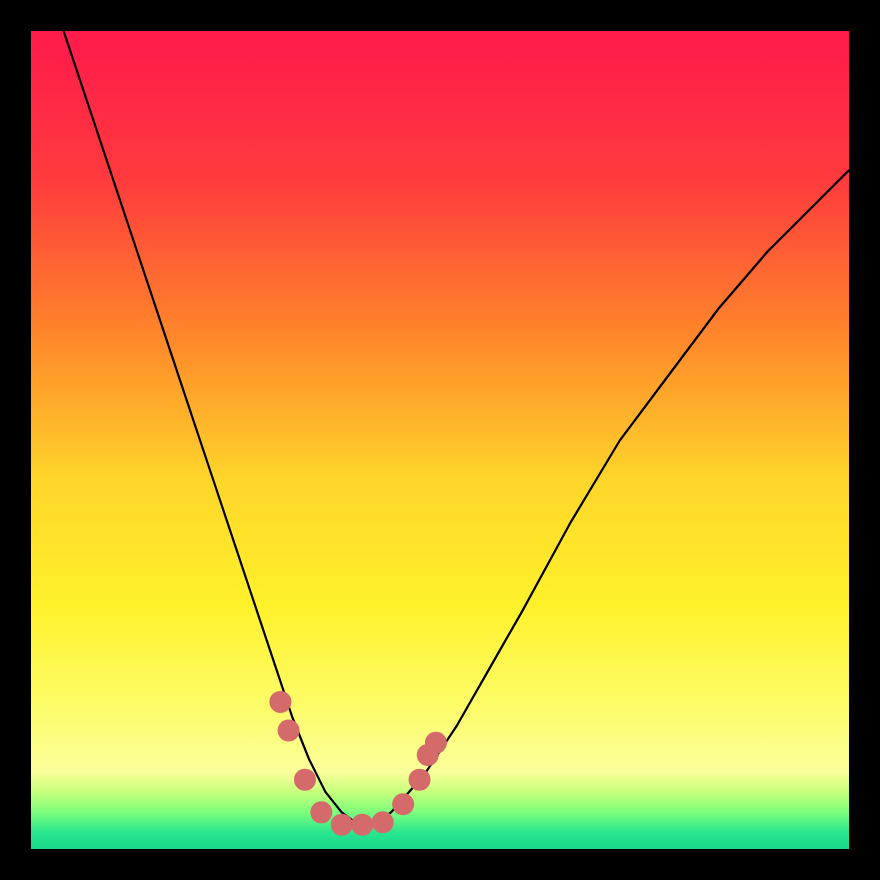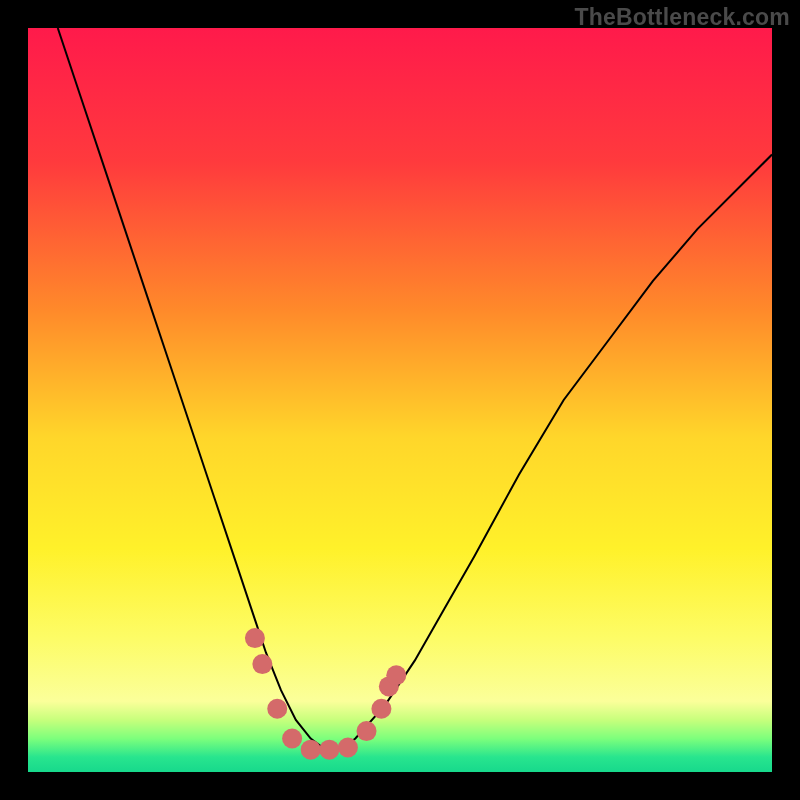--- a/index.html
+++ b/index.html
@@ -66,14 +66,13 @@
           <circle cx="282.72" cy="721.68" r="10" fill="#d46a6a"></circle>
           <circle cx="301.32" cy="721.68" r="10" fill="#d46a6a"></circle>
           <circle cx="319.92" cy="719.45" r="10" fill="#d46a6a"></circle>
           <circle cx="338.52" cy="703.08" r="10" fill="#d46a6a"></circle>
           <circle cx="353.40" cy="680.76" r="10" fill="#d46a6a"></circle>
           <circle cx="360.84" cy="658.44" r="10" fill="#d46a6a"></circle>
           <circle cx="368.28" cy="647.28" r="10" fill="#d46a6a"></circle>
         </g>
     </svg>
   </div>
-  <div class="watermark">TheBottleneck.com</div>
 </div>
 
 </body></html>

